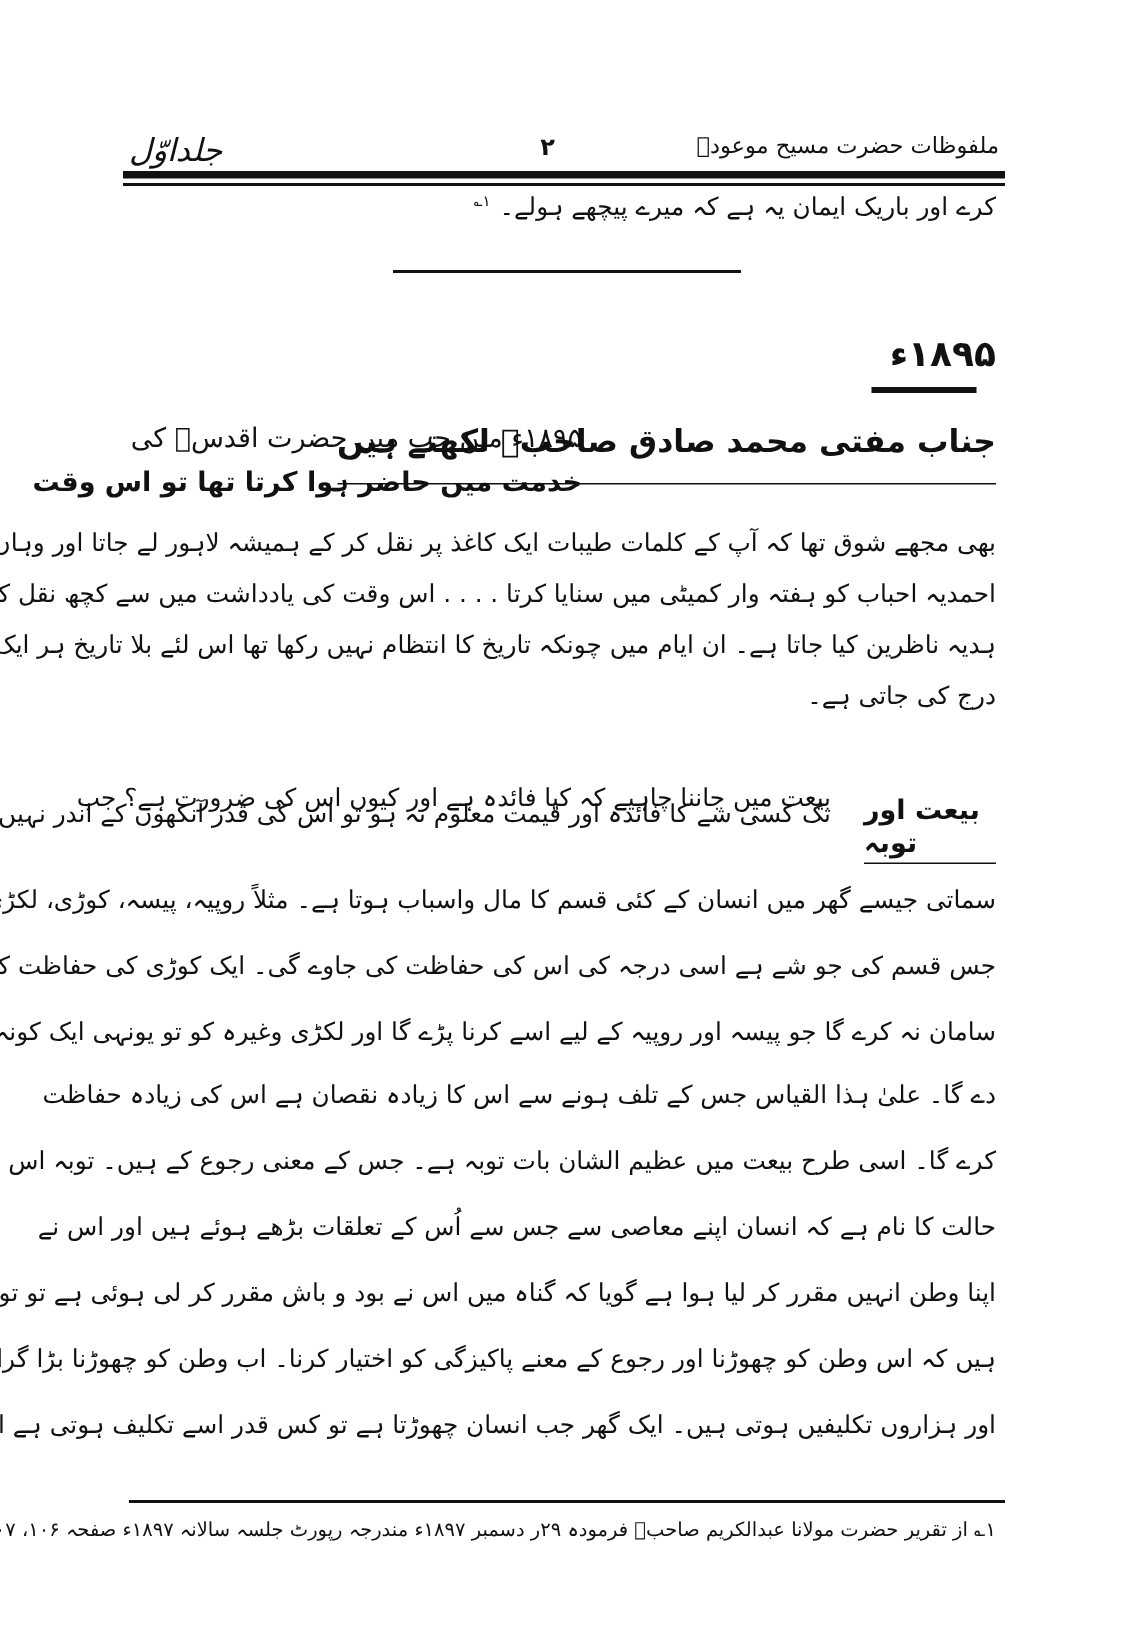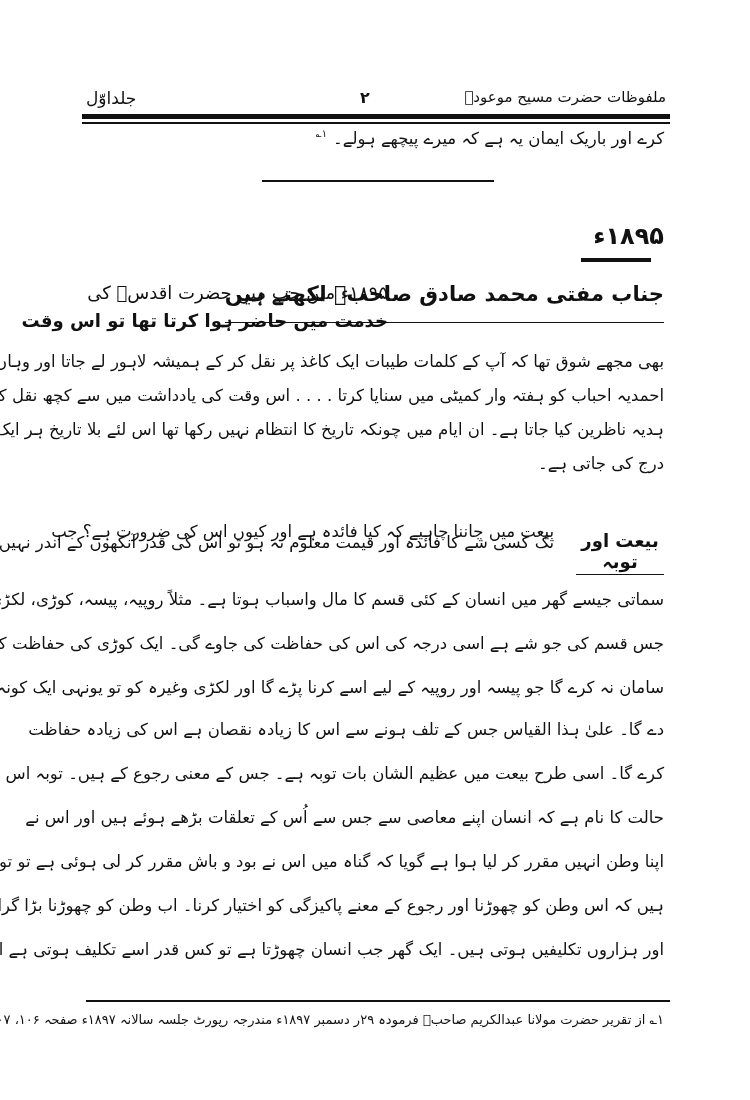--- a/index.html
+++ b/index.html
@@ -3,41 +3,41 @@
 <meta charset="utf-8">
 <style>
   html, body { margin:0; padding:0; background:#ffffff; }
   body { width:750px; height:1100px; position:relative; overflow:hidden;
          font-family:"DejaVu Sans", sans-serif; color:#111; }
   .page { position:absolute; left:0; top:0; width:750px; height:1100px; }
   .rtl { direction:rtl; unicode-bidi:embed; }
 
   
   .hdr-right { position:absolute; top:88px; right:84px; font-size:15px; }
-  .hdr-left  { position:absolute; top:88px; left:86px; font-size:17px; }
+  .hdr-left  { position:absolute; top:88px; left:86px; font-size:21px;font-style:italic; }
   .hdr-num   { position:absolute; top:88px; left:355px; width:20px; text-align:center; font-size:16px; font-weight:bold; }
   .rule-thick { position:absolute; left:82px; width:588px; top:114px; height:5px; background:#111; }
   .rule-thin  { position:absolute; left:82px; width:588px; top:122px; height:1.5px; background:#111; }
 
   .line { position:absolute; right:86px; width:580px; font-size:16.5px; white-space:nowrap; }
   .just { text-align:justify; text-align-last:justify; }
 
   .carry { top:128px; width:auto; }
   .fnmark { font-size:10px; vertical-align:super; margin-right:6px; }
   .short-rule { position:absolute; left:262px; width:232px; top:180px; height:1.5px; background:#111; }
 
   .year-head { position:absolute; top:222px; right:86px; font-size:24px; font-weight:bold; }
   .year-rule { position:absolute; top:258px; left:581px; width:70px; height:4px; background:#111; }
 
   .sub-head { position:absolute; top:282px; right:86px; font-size:21px; font-weight:bold;
               border-bottom:1.5px solid #111; padding-bottom:16px; }
   .side-line { position:absolute; right:362px; font-size:18px; white-space:nowrap; }
 
   .side-head2 { position:absolute; top:530px; right:86px; font-size:18px; font-weight:bold;
-                border-bottom:1.5px solid #111; padding-bottom:2px; width:88px; text-align:center; }
+                border-bottom:1.5px solid #111; padding-bottom:2px; width:88px; text-align:left; }
   .line-narrow { position:absolute; right:196px; width:470px; font-size:16.5px; white-space:nowrap; }
 
   .foot-rule { position:absolute; left:86px; width:584px; top:1000px; height:1.5px; background:#111; }
   .footnote { position:absolute; top:1012px; right:86px; width:580px; font-size:13px; white-space:nowrap; }
 </style>
 </head>
 <body>
 
 <div class="page">
 

